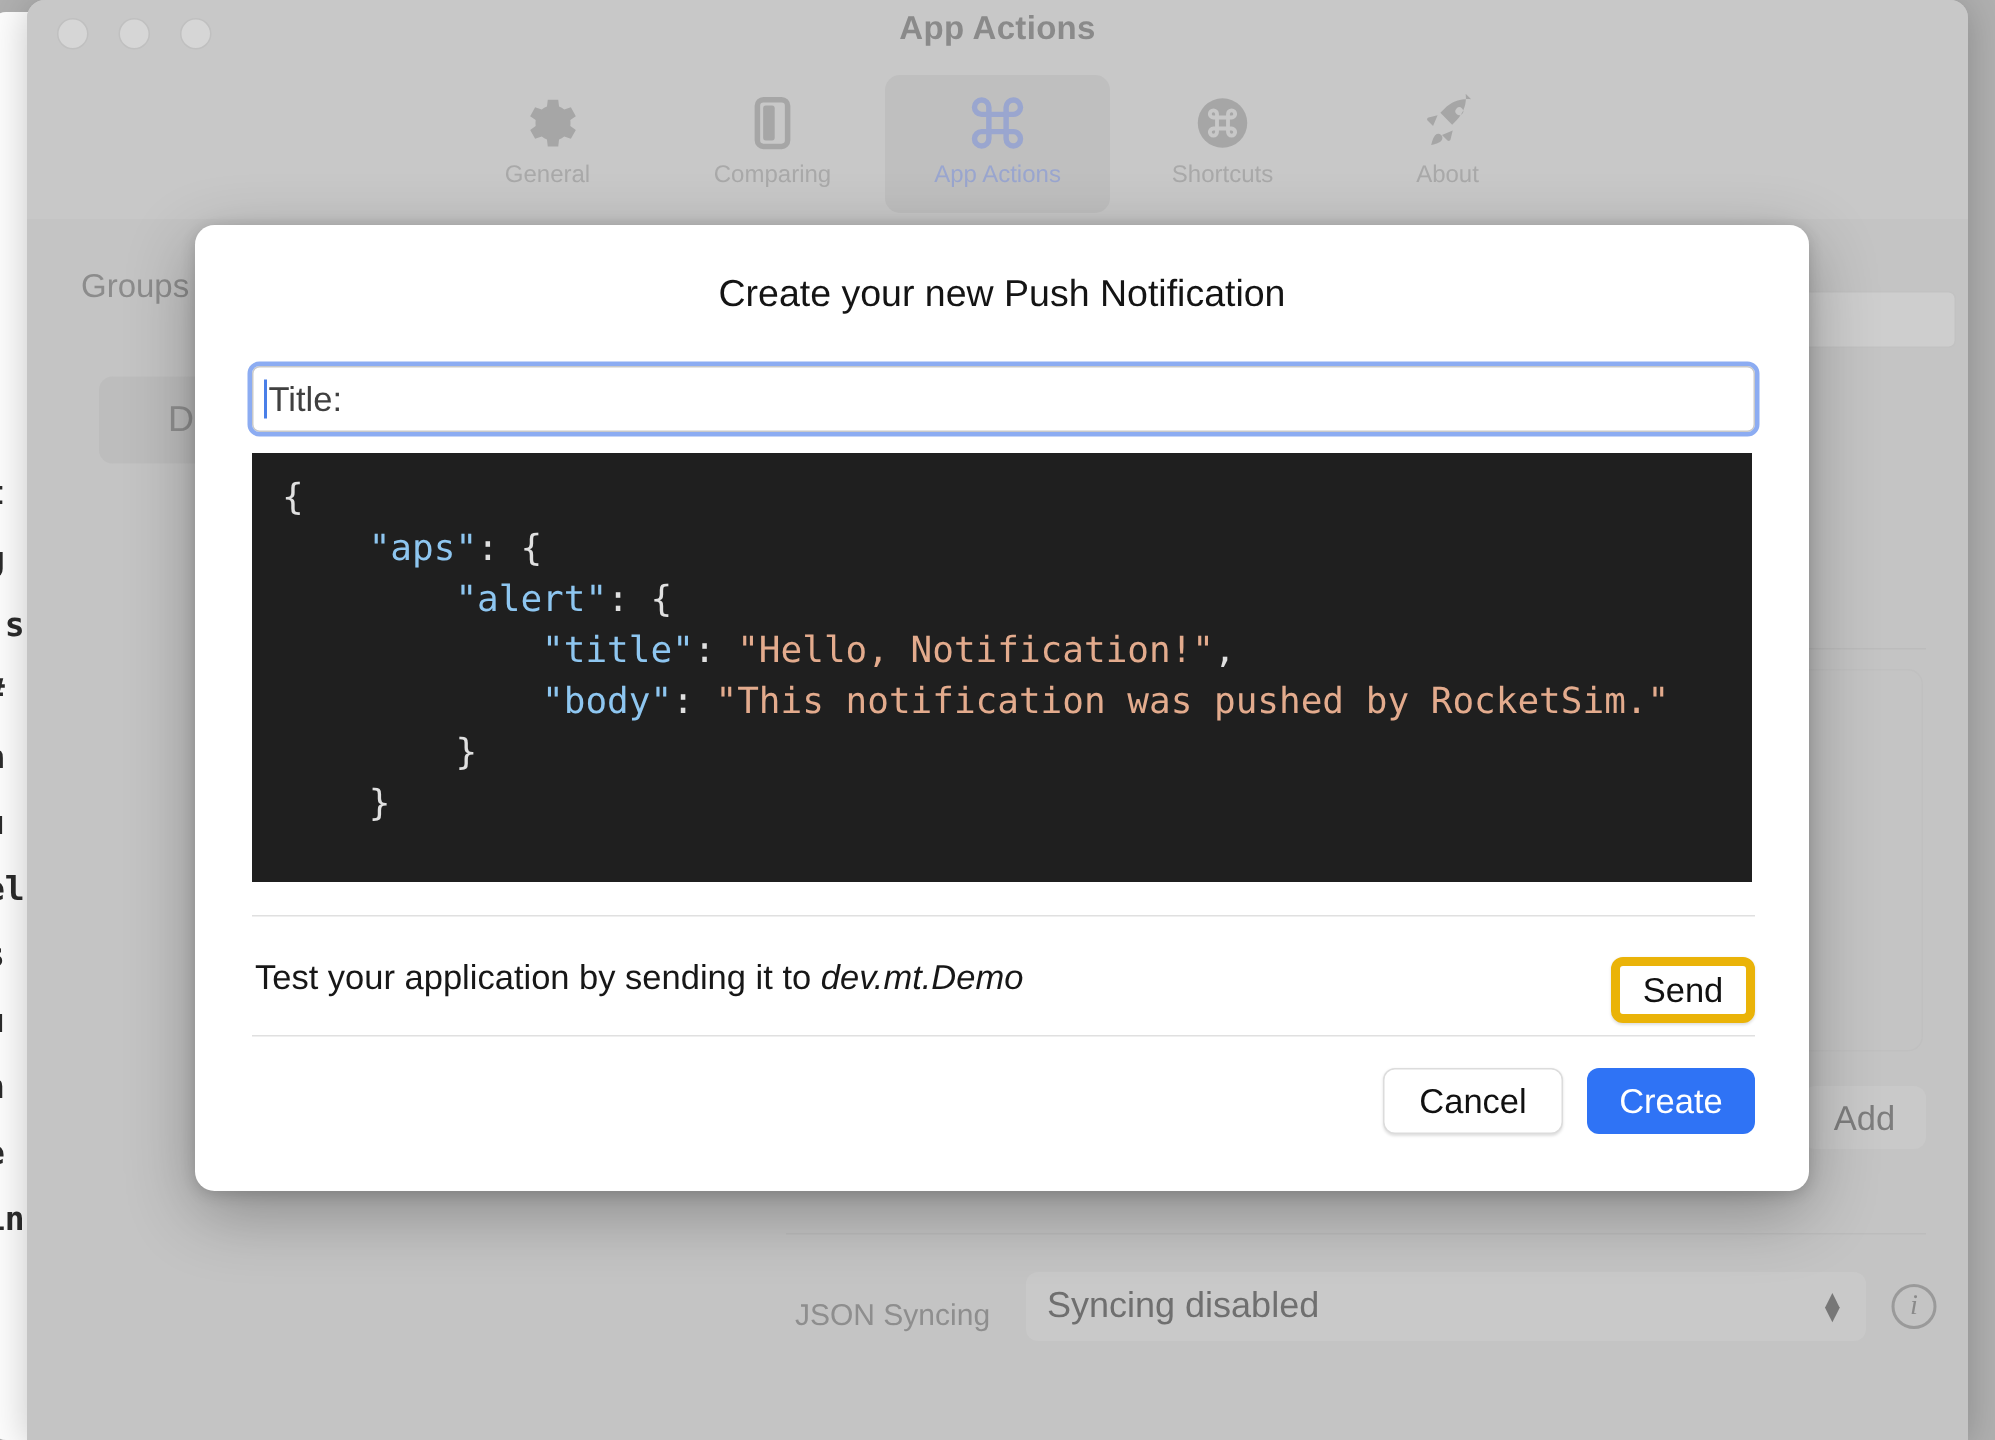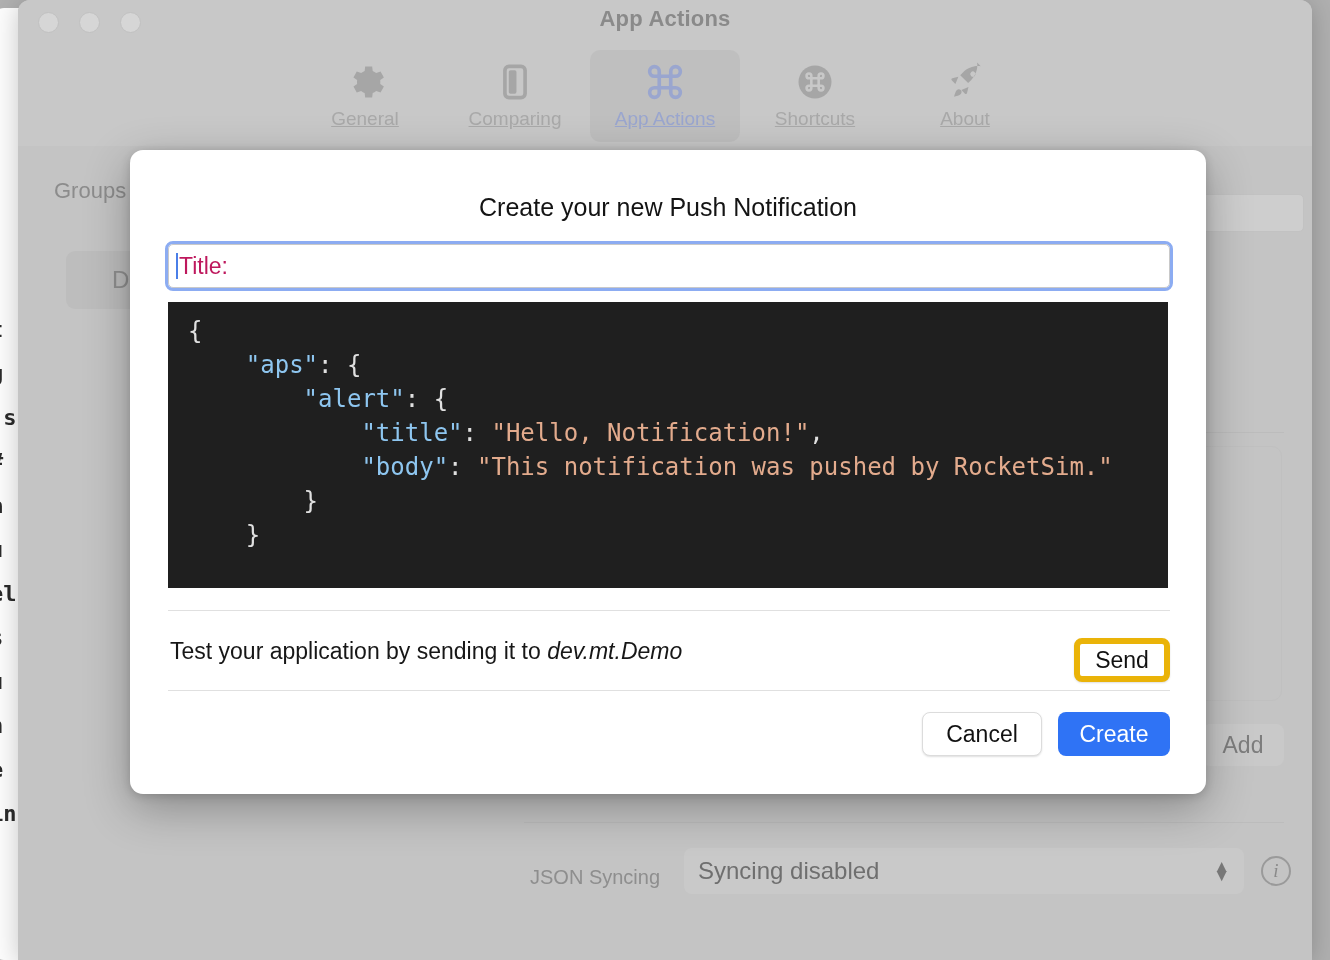--- a/index.html
+++ b/index.html
@@ -110,24 +110,23 @@
   }
   .tb-item.selected { background: #bfbfbf; }
   .tb-icon {
     height: 48px;
     display: flex;
     align-items: center;
     justify-content: center;
     color: #a6a6a6;
   }
   .tb-label {
-    font-size: 19px;
+    font-size: 16px;
     color: #a9a9a9;
     margin-top: 2px;
-    text-decoration: underline;
   }
   .tb-item.selected .tb-label { color: #9aa6cf; }
   .tb-item.selected .tb-icon { color: #9aa6cf; }
 
   
   #app-content {
     position: relative;
     height: 814px;
     background: #c4c4c4;
     filter: blur(0.4px);
@@ -240,21 +239,21 @@
     top: 150px;
     width: 1076px;
     height: 644px;
     background: #ffffff;
     border-radius: 13px;
     box-shadow: 0 14px 46px rgba(0,0,0,0.30), 0 2px 10px rgba(0,0,0,0.16);
     overflow: hidden;
   }
   #modal-title {
     position: absolute;
-    left: 0; right: 0; top: 43px;
+    left: 0; right: 0; top: 32px;
     text-align: center;
     font-size: 25px;
     color: #141414;
   }
   #title-field {
     position: absolute;
     left: 38px; top: 94px;
     width: 1002px; height: 44px;
     background: #ffffff;
     border: 1px solid #c9c9c9;
@@ -265,21 +264,21 @@
     padding-left: 7px;
   }
   .caret {
     width: 2px;
     height: 26px;
     background: #4a7fe8;
     margin-right: 1px;
   }
   #title-placeholder {
     font-size: 23px;
-    color: #be185d;
+    color: #404040;
   }
   #code-block {
     position: absolute;
     left: 38px; top: 152px;
     width: 1000px;
     height: 286px;
     background: #1f1f1f;
     overflow: hidden;
     padding: 12px 0 0 20px;
   }

